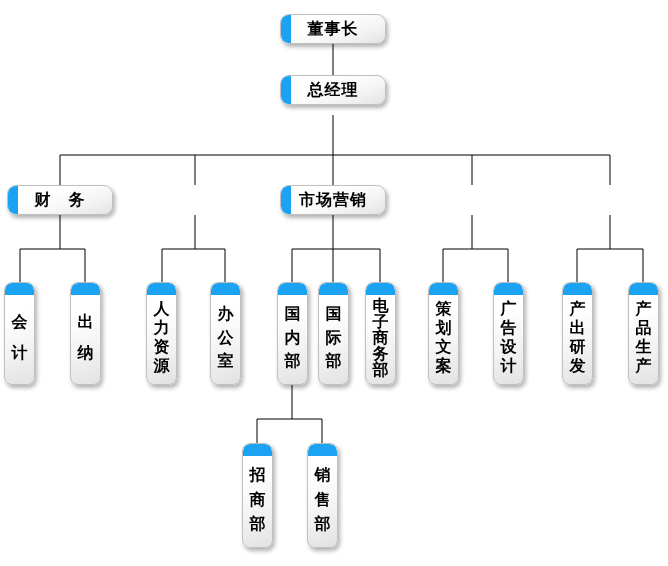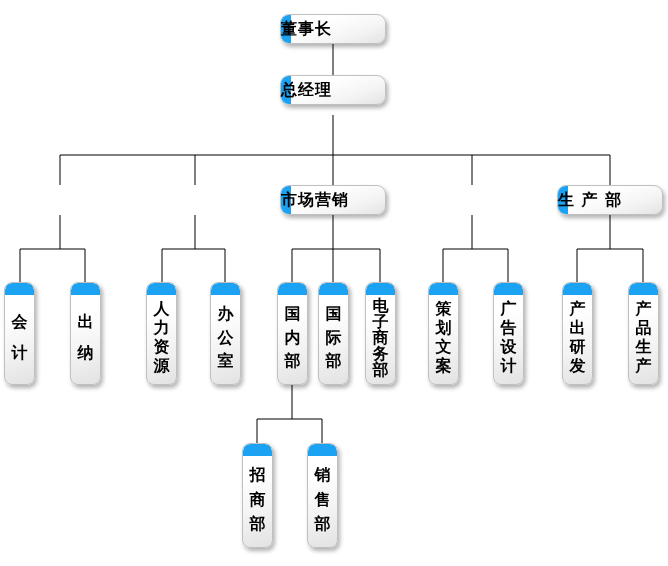--- a/index.html
+++ b/index.html
@@ -21,21 +21,21 @@
 
   
   .hbox{
     position:absolute;
     width:106px;height:30px;
     box-sizing:border-box;
     background:linear-gradient(160deg,#ffffff 35%,#f4f4f4 70%,#e3e3e3 100%);
     border:1px solid var(--node_border);
     border-radius:9px;
     box-shadow:2px 3px 4px rgba(0,0,0,0.30);
-    display:flex;align-items:center;
+    display:flex;align-items:center;justify-content:center;
   }
   .hbar{
     position:absolute;left:0;top:0;bottom:0;width:10px;
     background:var(--accent);
     border-radius:8px 0 0 8px;
   }
   .hlabel{
     position:relative;
     font-size:16px;font-weight:bold;color:#000;
     letter-spacing:1px;white-space:pre;line-height:1;
@@ -89,27 +89,27 @@
   <div class="hbox" style="left:280px;top:14px">
     <span class="hbar"></span>
     <span class="hlabel">董事长</span>
   </div>
 
   <div class="hbox" style="left:280px;top:75px">
     <span class="hbar"></span>
     <span class="hlabel">总经理</span>
   </div>
 
+  <div class="hbox" style="left:7px;top:185px">
+    <span class="hbar"></span>
+    <span class="hlabel">财　务</span>
+  </div>
   <div class="hbox" style="left:280px;top:185px">
     <span class="hbar"></span>
     <span class="hlabel">市场营销</span>
-  </div>
-  <div class="hbox" style="left:557px;top:185px">
-    <span class="hbar"></span>
-    <span class="hlabel">生 产 部</span>
   </div>
 
   <div class="vbox" style="left:4px;top:282px;height:103px">
     <span class="vcap"></span>
     <span class="vlabel">
         <span>会</span>
         <span>计</span>
       </span>
   </div>
   <div class="vbox" style="left:70px;top:282px;height:103px">

